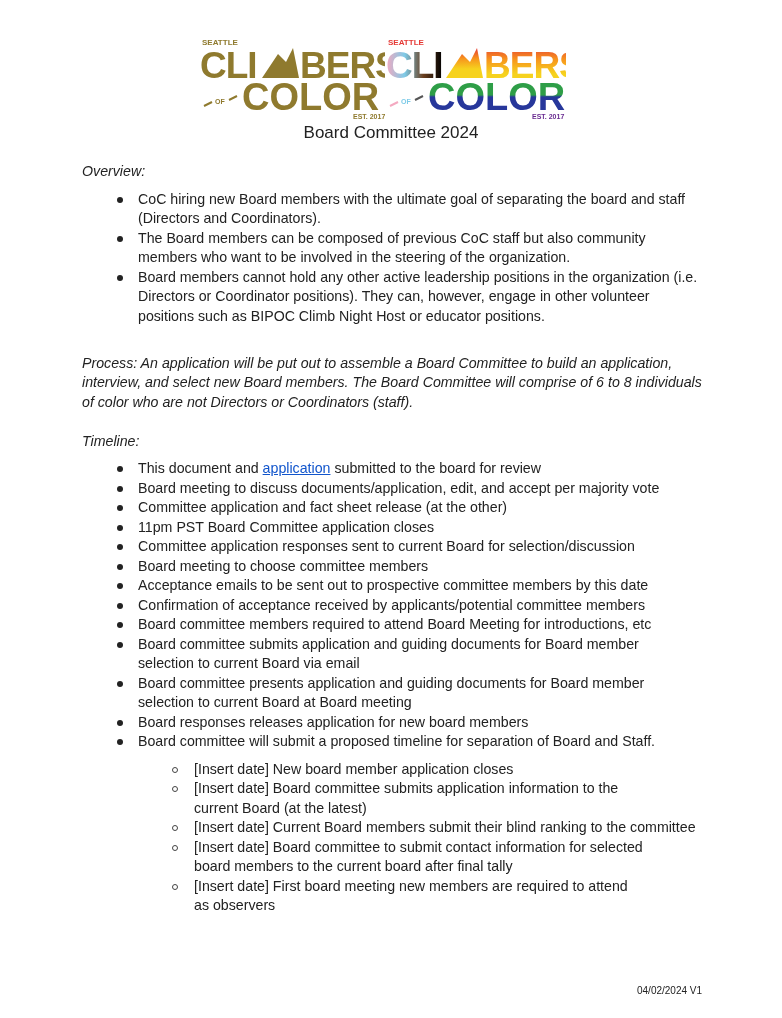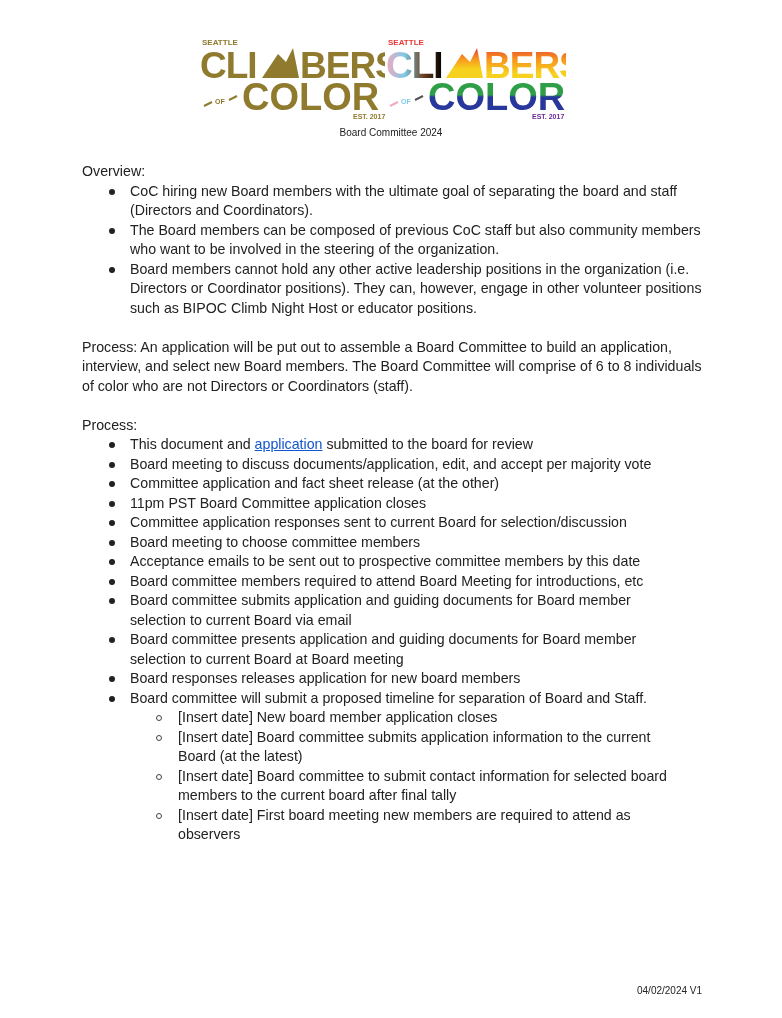--- a/index.html
+++ b/index.html
@@ -7,25 +7,25 @@
       width: 782px; height: 1018px; position: relative; overflow: hidden;
       font-family: "Liberation Sans", sans-serif; color: #222222;
       font-size: 14.2px; line-height: 19.5px;
     }
     .logos { position: absolute; top: 36px; left: 200px; width: 365px; height: 84px; }
     .logo { position: absolute; top: 0; height: 84px; }
     .logo.gold { left: 0; width: 185px; }
     .logo.pride { left: 186px; width: 180px; }
     .title {
       position: absolute; top: 123px; left: 0; width: 782px; text-align: center;
-      font-size: 10px;
+      font-size: 17px;
     }
     .content { position: absolute; top: 162px; left: 82px; width: 630px; }
-    .section-label { margin: 0; }
-    ul { margin: 0; padding: 0; list-style: none; }
+    .section-label { margin: 0; font-style: italic; }
+    ul { margin: 8px; padding: 0; list-style: none; }
     ul.l1 > li { position: relative; padding-left: 48px; }
     ul.l1 > li::before {
       content: ""; position: absolute; left: 27px; top: 7px; width: 6px; height: 6px;
       border-radius: 50%; background: #222222;
     }
     ul.l2 > li { position: relative; padding-left: 48px; }
     ul.l2 > li::before {
       content: ""; position: absolute; left: 26px; top: 7px; width: 4px; height: 4px;
       border-radius: 50%; border: 1px solid #444444; background: #ffffff;
     }
@@ -96,40 +96,42 @@
       <span>Directors or Coordinator positions). They can, however, engage in other volunteer positions such as BIPOC Climb Night Host or educator positions.</span>
     </li>
   </ul>
 
   <div class="gap"></div>
 
   <p class="section-label" style="width:625px;margin:0;">Process: An application will be put out to assemble a Board Committee to build an application, interview, and select new Board members. The Board Committee will comprise of 6 to 8 individuals of color who are not Directors or Coordinators (staff).</p>
 
   <div class="gap"></div>
 
-  <p class="section-label">Process:</p>
+  <p class="section-label">Timeline:</p>
   <ul class="l1">
     <li>
       <span>This document and </span><a class="link">application</a><span> submitted to the board for review</span>
     </li>
     <li>Board meeting to discuss documents/application, edit, and accept per majority vote</li>
     <li>Committee application and fact sheet release (at the other)</li>
     <li>11pm PST Board Committee application closes</li>
     <li>Committee application responses sent to current Board for selection/discussion</li>
     <li>Board meeting to choose committee members</li>
     <li>Acceptance emails to be sent out to prospective committee members by this date</li>
+    <li>Confirmation of acceptance received by applicants/potential committee members</li>
     <li>Board committee members required to attend Board Meeting for introductions, etc</li>
     <li style="padding-right:60px;">Board committee submits application and guiding documents for Board member selection to current Board via email</li>
     <li style="padding-right:50px;">Board committee presents application and guiding documents for Board member selection to current Board at Board meeting</li>
     <li>Board responses releases application for new board members</li>
     <li>
       <span>Board committee will submit a proposed timeline for separation of Board and Staff.</span>
       <ul class="l2">
         <li>[Insert date] New board member application closes</li>
         <li style="padding-right:30px;">[Insert date] Board committee submits application information to the current Board (at the latest)</li>
+        <li style="margin-right:-20px;">[Insert date] Current Board members submit their blind ranking to the committee</li>
         <li style="padding-right:20px;">[Insert date] Board committee to submit contact information for selected board members to the current board after final tally</li>
         <li style="padding-right:60px;">[Insert date] First board meeting new members are required to attend as observers</li>
       </ul>
     </li>
   </ul>
 </div>
 
 <div class="footer">04/02/2024 V1</div>
 
 </body></html>

